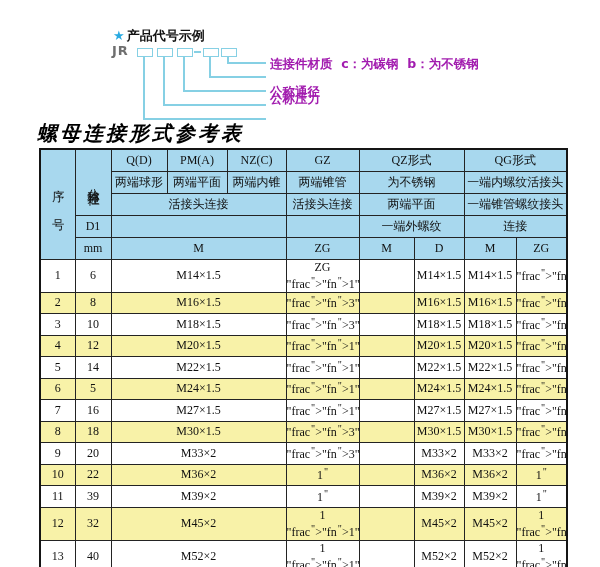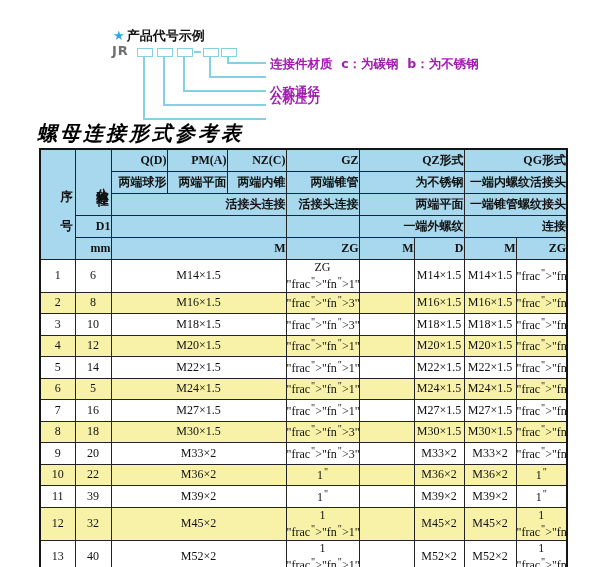--- a/index.html
+++ b/index.html
@@ -20,21 +20,21 @@
     font:bold 12.5px "DejaVu Sans","Liberation Sans",sans-serif; color:#a21caf; white-space:pre; }
   
   .table-title { position:absolute; left:21px; top:120px; font:italic bold 20px "DejaVu Serif","Liberation Serif",serif;
     letter-spacing:3px; color:#000;margin-left:16px; }
   
   table.ref { position:absolute; left:39px; top:148px; width:527px; border-collapse:collapse;
     table-layout:fixed; border:2px solid #151515; }
   .ref th, .ref td { border:1px solid #232323; text-align:center; vertical-align:middle; padding:0; overflow:hidden; }
   .ref thead tr { height:22px; }
   .ref tbody tr { height:21.5px; }
-  .ref th { background:#a8d8ee; font-weight:bold; font-size:12px;text-align:right; }
+  .ref th { background:#a8d8ee; font-weight:normal; font-size:12px; }
   .ref td { background:#ffffff; font-size:12px; }
   .ref tbody tr.alt td { background:#f8f2a8; }
   .v-text { writing-mode:vertical-rl; display:inline-block; font-size:12.5px; letter-spacing:2px; }
   .v-seq  { writing-mode:vertical-rl; display:inline-block; font-size:12.5px; letter-spacing:30px; padding-top:14px; }
   .inch { font-size:10px; vertical-align:4px; margin-left:1px; }
 </style>
 </head>
 <body>
 
 <div class="diagram">

